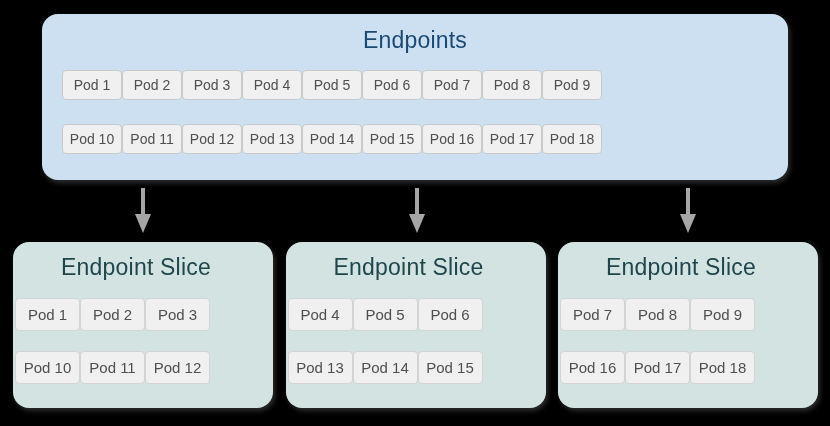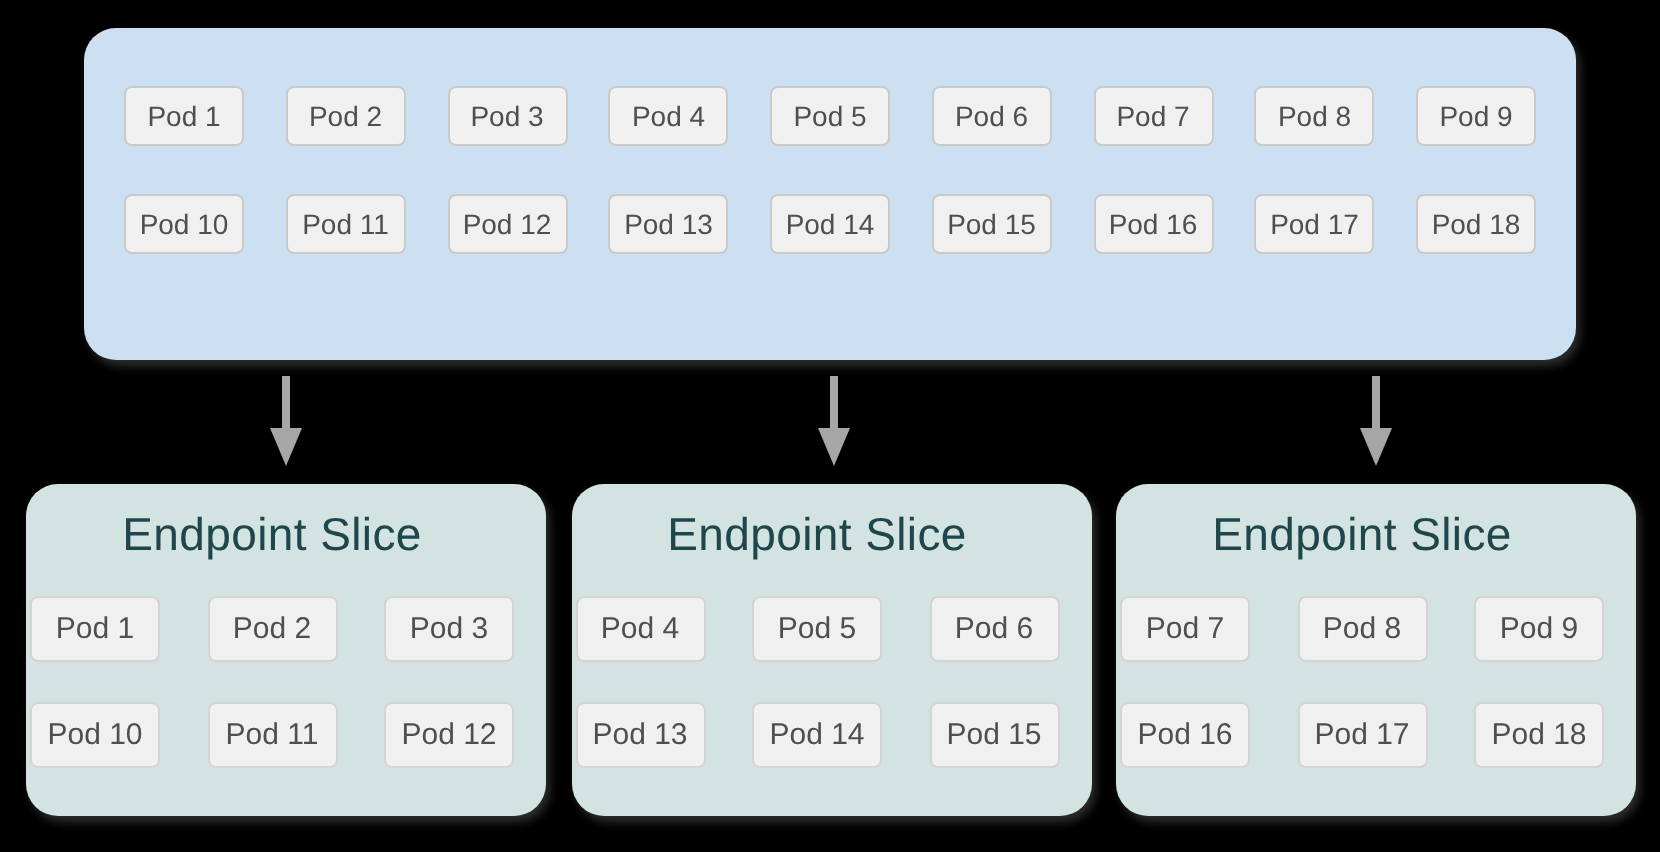--- a/index.html
+++ b/index.html
@@ -32,21 +32,20 @@
     text-align: center;
     font-size: 23px;
     line-height: 27px;
     letter-spacing: 0.2px;
   }
   .endpoints-title { color: #1a4a73; }
   .slice-title     { color: #1e464b; }
 
   .pod-row {
     display: flex;
-    justify-content: space-between;
   }
   .endpoints-box .pod-row-1 { margin-top: 16px; }
   .endpoints-box .pod-row-2 { margin-top: 24px; }
 
   .pod {
     box-sizing: border-box;
     width: 60px;
     height: 30px;
     background: #f0f0f0;
     border: 1px solid #c9c9c9;
@@ -110,20 +109,21 @@
     font-size: 15px;
     border-color: #d4d4d4;
   }
 </style>
 </head>
 <body>
 
 <div class="stage">
 
   <div class="endpoints-box">
+    <div class="box-title endpoints-title">Endpoints</div>
     <div class="pod-row pod-row-1">
       <div class="pod">Pod 1</div>
       <div class="pod">Pod 2</div>
       <div class="pod">Pod 3</div>
       <div class="pod">Pod 4</div>
       <div class="pod">Pod 5</div>
       <div class="pod">Pod 6</div>
       <div class="pod">Pod 7</div>
       <div class="pod">Pod 8</div>
       <div class="pod">Pod 9</div>

